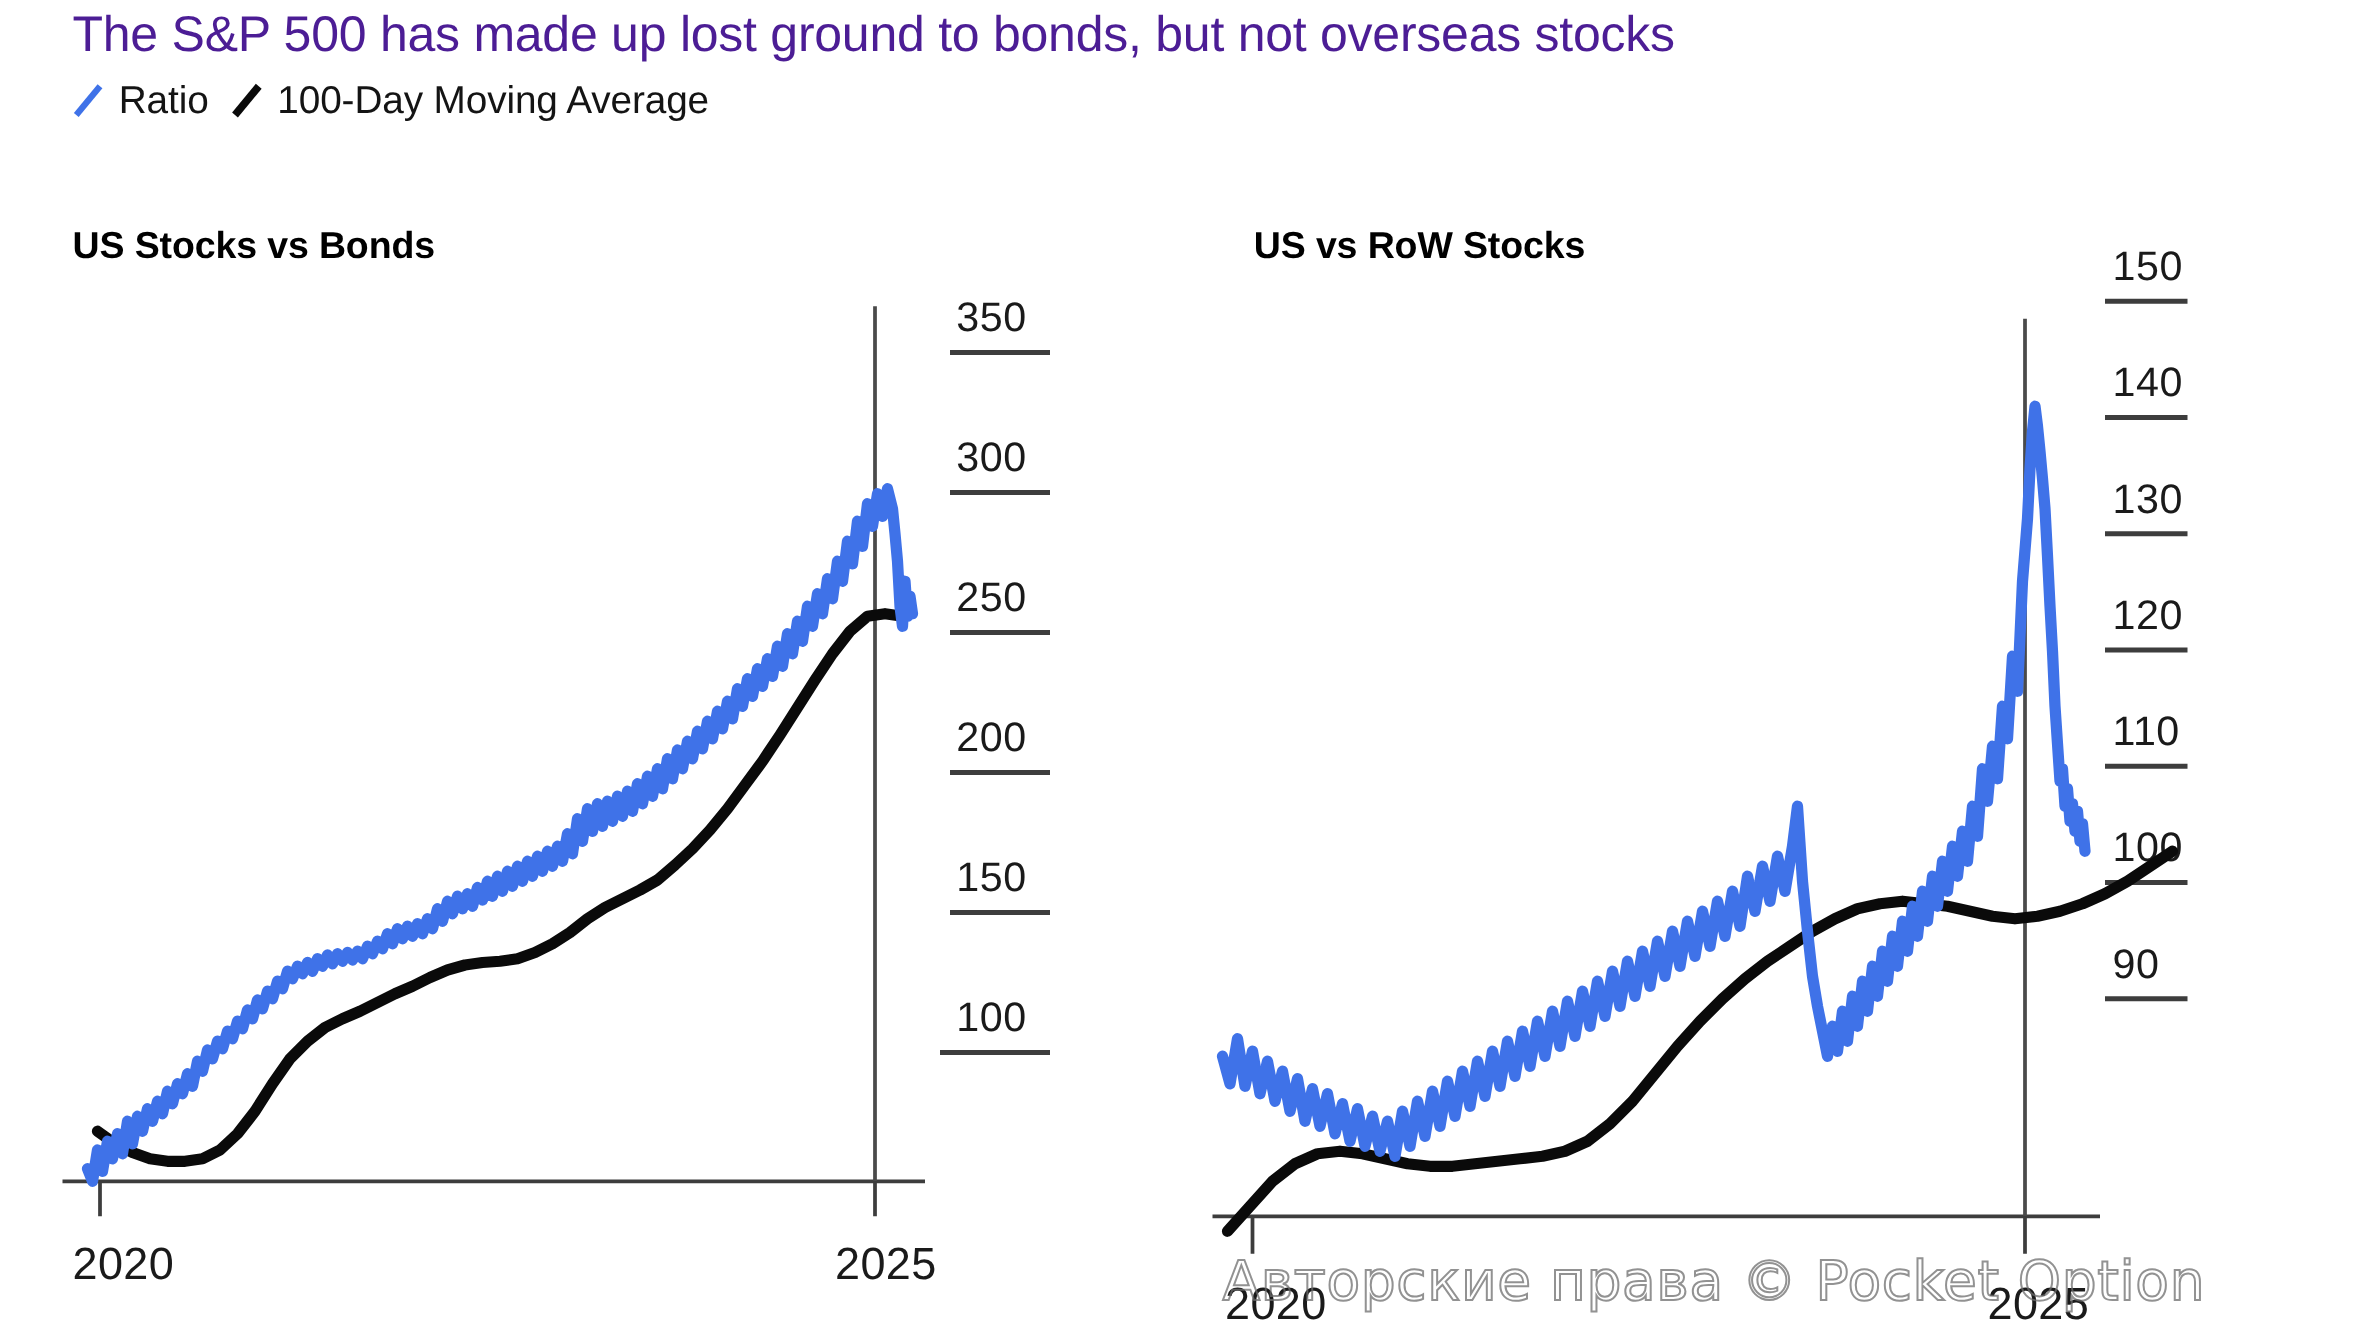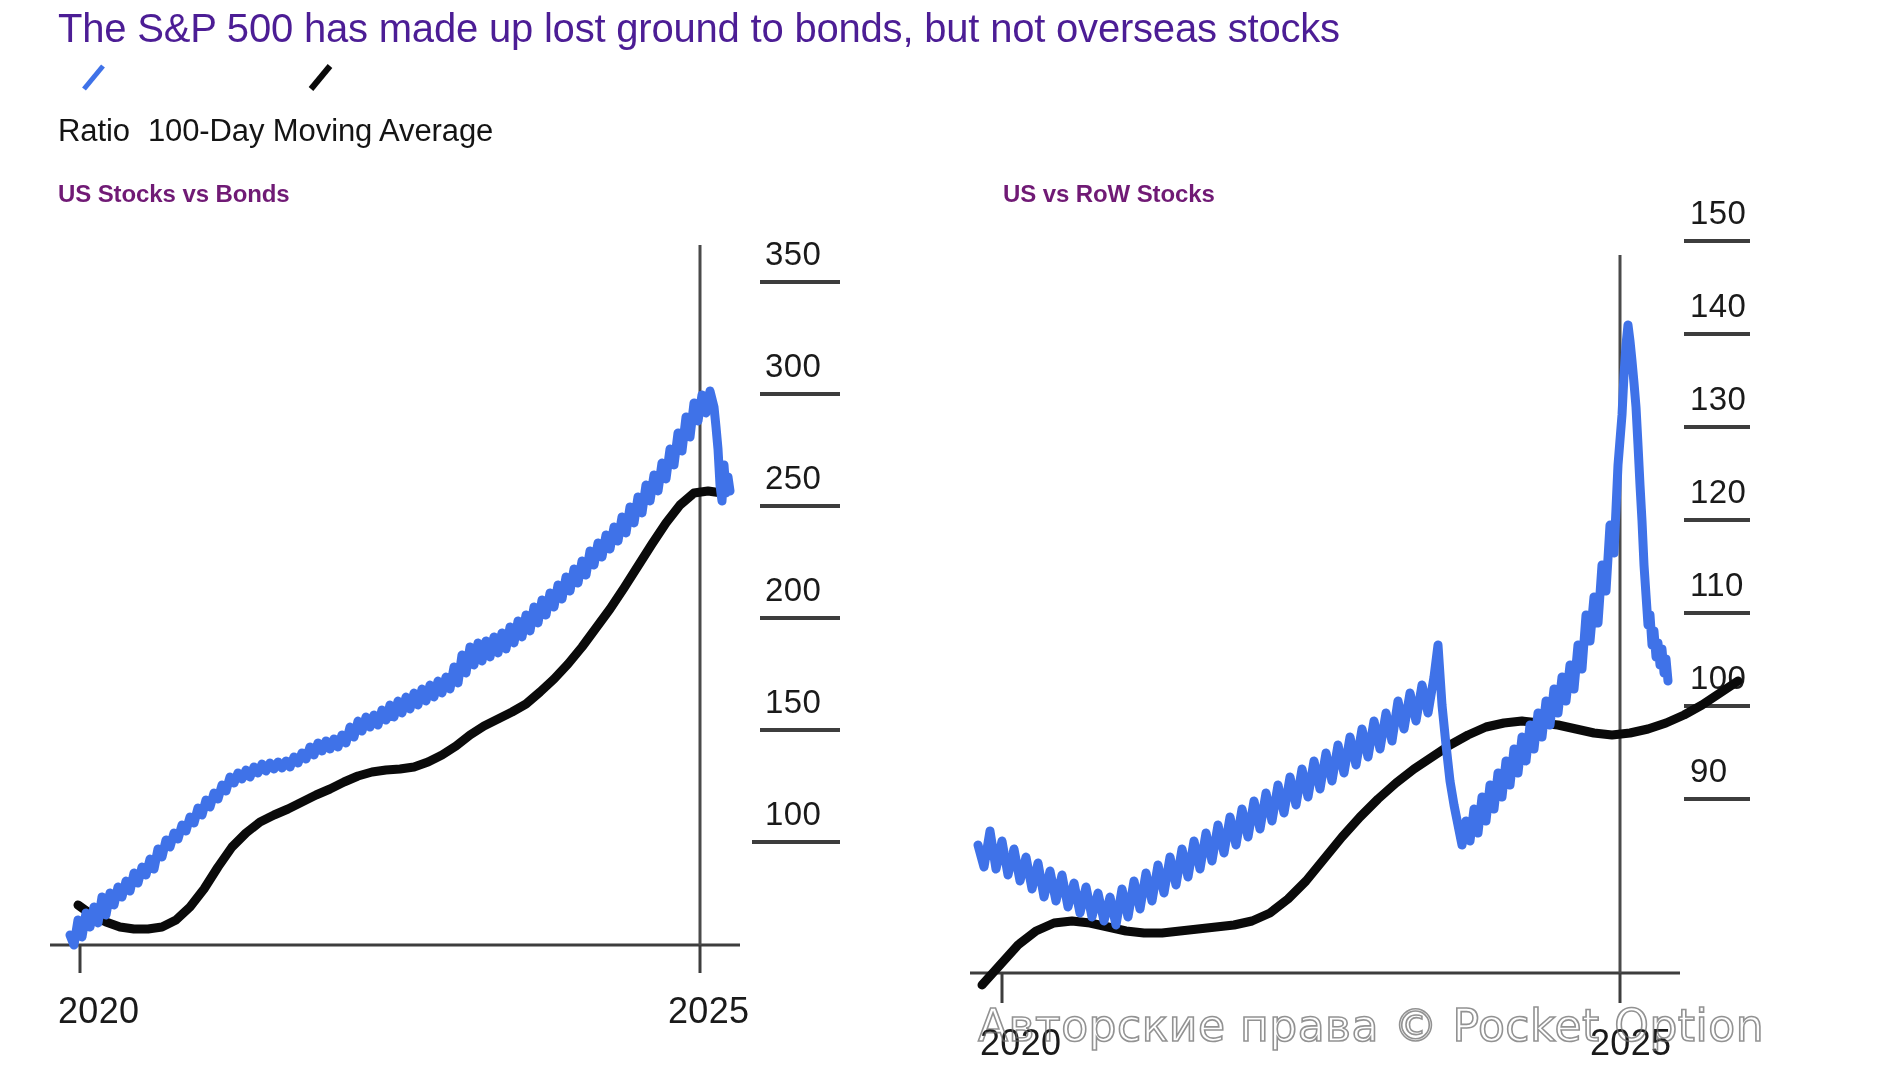--- a/index.html
+++ b/index.html
@@ -40,22 +40,21 @@
     left: 58px;
     top: 62px;
     display: flex;
     align-items: center;
     gap: 18px;
     white-space: nowrap;
   }
   .legend-entry {
     display: flex;
     align-items: center;
-    gap: 21px;
-    flex-direction: column;
+    gap: 11px;
   }
   .legend-swatch {
     display: block;
     width: 26px;
     height: 30px;
     flex: 0 0 auto;
   }
   .legend-label {
     font-size: 31px;
     font-weight: 400;
@@ -69,23 +68,23 @@
     top: 145px;
     height: 920px;
   }
   .panel-left  { left: 40px;  width: 880px; }
   .panel-right { left: 960px; width: 920px; }
 
   .panel-title {
     position: absolute;
     top: 35px;
     left: 18px;
-    font-size: 24px;
+    font-size: 30px;
     font-weight: 700;
-    color: #701a75;
+    color: #000000;
     letter-spacing: -0.1px;
     white-space: nowrap;
   }
   .panel-right .panel-title { left: 30px; margin-left: 13px; }
 
   .plot-svg {
     position: absolute;
     top: 0;
     left: 0;
     width: 100%;

